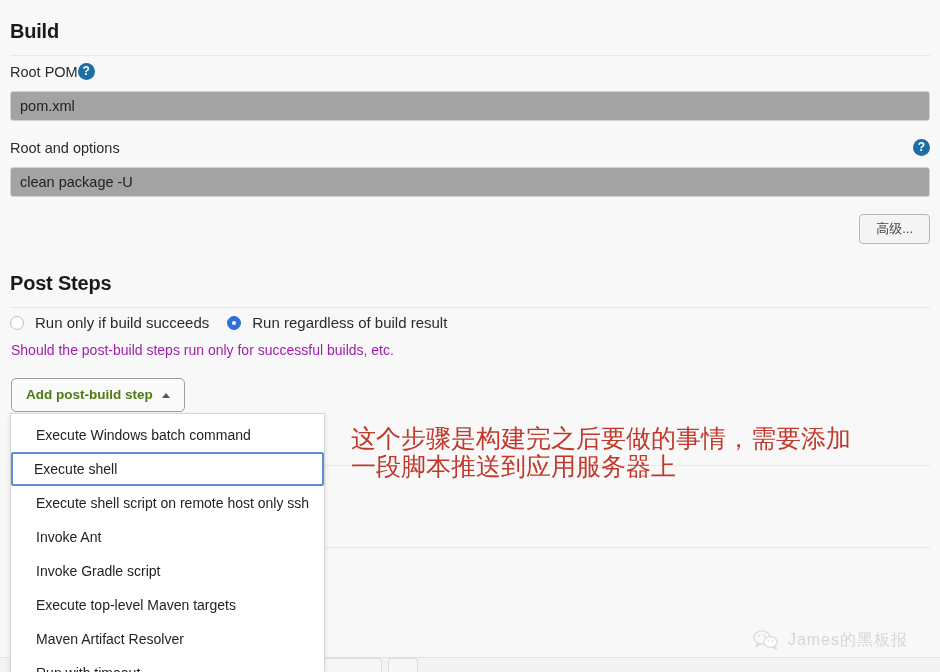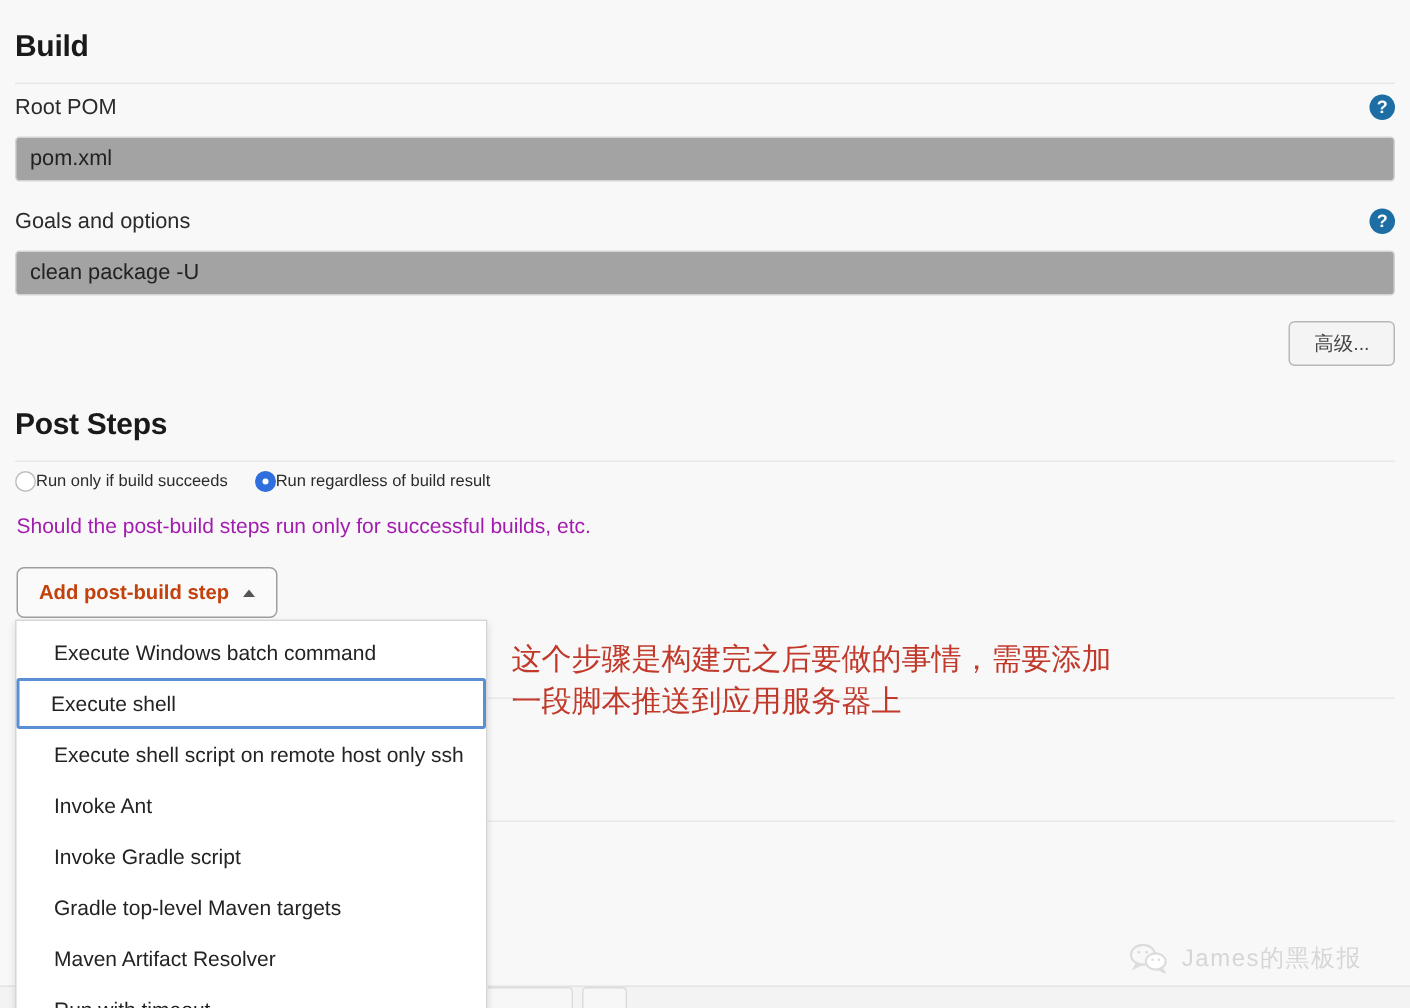--- a/index.html
+++ b/index.html
@@ -70,21 +70,21 @@
     padding: 0 9px;
     outline: none;
   }
 
   
   .btn {
     font-family: "Liberation Sans", "DejaVu Sans", sans-serif;
     background: #f4f4f4;
     border: 1px solid #b7b7b7;
     border-radius: 4px;
-    color: #c2410c;
+    color: #4d7c0f;
     font-size: 13px;
     padding: 6px 14px;
     cursor: pointer;
     line-height: 1.2;
   }
   .btn-advanced {
     font-size: 13px;
     padding: 6px 16px;
     color: #444;
   }
@@ -105,22 +105,22 @@
     border-left: 4.5px solid transparent;
     border-right: 4.5px solid transparent;
     border-bottom: 5px solid #555;
     display: inline-block;
   }
 
   
   .radio-row {
     display: flex;
     align-items: center;
-    gap: 0;
-    font-size: 11px;
+    gap: 11px;
+    font-size: 15px;
     color: #2b2b2b;
   }
   .radio {
     width: 14px;
     height: 14px;
     border-radius: 50%;
     border: 1px solid #c0c0c0;
     background: #fff;
     box-sizing: border-box;
     flex: 0 0 auto;
@@ -171,24 +171,24 @@
   }
   .dropdown-item.selected {
     border: 2px solid #5b8fd4;
     border-radius: 2px;
     padding-left: 21px;
   }
 
   
   .annotation {
     position: absolute;
-    left: 341px;
+    left: 351px;
     top: 425px;
     color: #c0392b;
-    font-size: 20px;
+    font-size: 25px;
     line-height: 28px;
     font-family: "DejaVu Sans", "Liberation Sans", sans-serif;
     white-space: pre-line;
     z-index: 30;
   }
 
   
   .watermark {
     position: absolute;
     right: 32px;
@@ -241,30 +241,30 @@
 </head>
 <body>
 
 <div class="page">
 
   <div style="position:absolute;left:10px;top:20px;width:920px;">
     <div class="section-title">Build</div>
     <hr class="section-rule" style="margin-top:12px;">
   </div>
 
-  <div style="position:absolute;left:10px;top:63px;width:920px;display:flex;align-items:center;justify-content:space-between;">
+  <div style="position:absolute;left:10px;top:63px;width:920px;display:flex;align-items:center;justify-content:flex-start;">
     <span class="field-label">Root POM</span>
     <span class="help-icon">?</span>
   </div>
   <div style="position:absolute;left:10px;top:91px;width:920px;">
     <input class="text-input" type="text" value="pom.xml" style="">
   </div>
 
   <div style="position:absolute;left:10px;top:139px;width:920px;display:flex;align-items:center;justify-content:space-between;">
-    <span class="field-label">Goals and options</span>
+    <span class="field-label">Root and options</span>
     <span class="help-icon">?</span>
   </div>
   <div style="position:absolute;left:10px;top:167px;width:920px;">
     <input class="text-input" type="text" value="clean package -U" style="">
   </div>
 
   <div style="position:absolute;right:10px;top:214px;">
     <button class="btn btn-advanced">高级...</button>
   </div>
 
@@ -298,21 +298,21 @@
 
   <hr class="section-rule" style="position:absolute;left:10px;top:465px;width:920px;">
   <hr class="section-rule" style="position:absolute;left:10px;top:547px;width:920px;">
 
   <div class="dropdown-menu">
     <div class="dropdown-item">Execute Windows batch command</div>
     <div class="dropdown-item selected">Execute shell</div>
     <div class="dropdown-item">Execute shell script on remote host only ssh</div>
     <div class="dropdown-item">Invoke Ant</div>
     <div class="dropdown-item">Invoke Gradle script</div>
-    <div class="dropdown-item">Gradle top-level Maven targets</div>
+    <div class="dropdown-item">Execute top-level Maven targets</div>
     <div class="dropdown-item">Maven Artifact Resolver</div>
     <div class="dropdown-item">Run with timeout</div>
 
   </div>
 
   <div class="annotation">这个步骤是构建完之后要做的事情，需要添加
 一段脚本推送到应用服务器上</div>
 
   <div class="watermark">
     <span>

